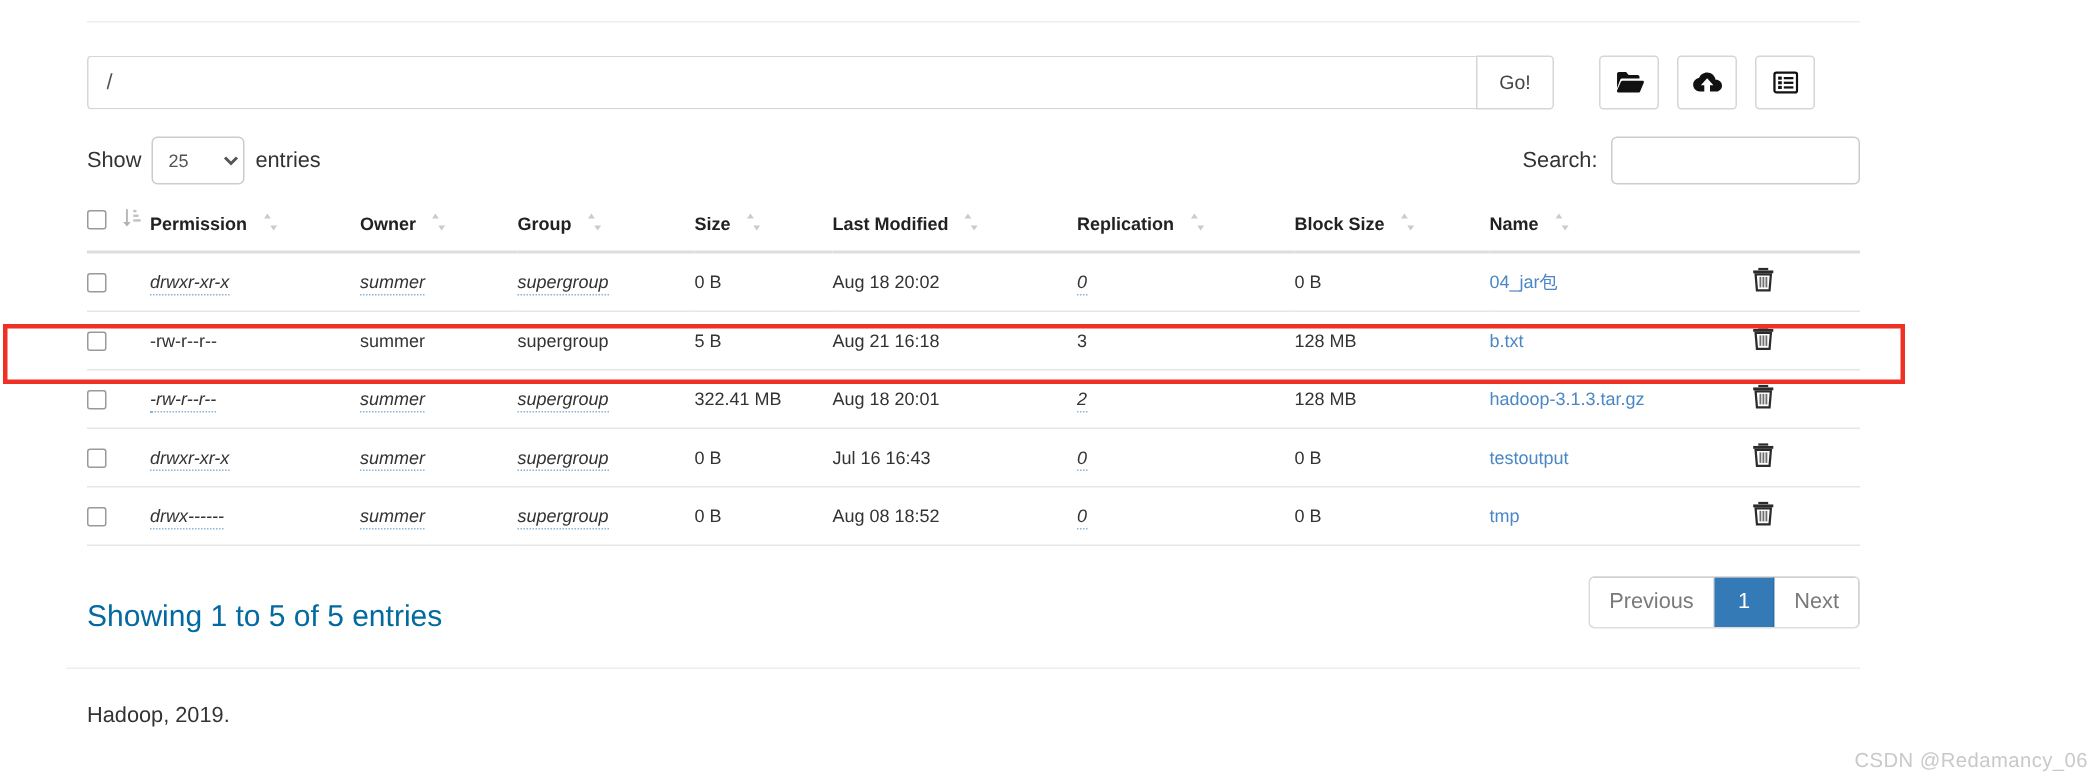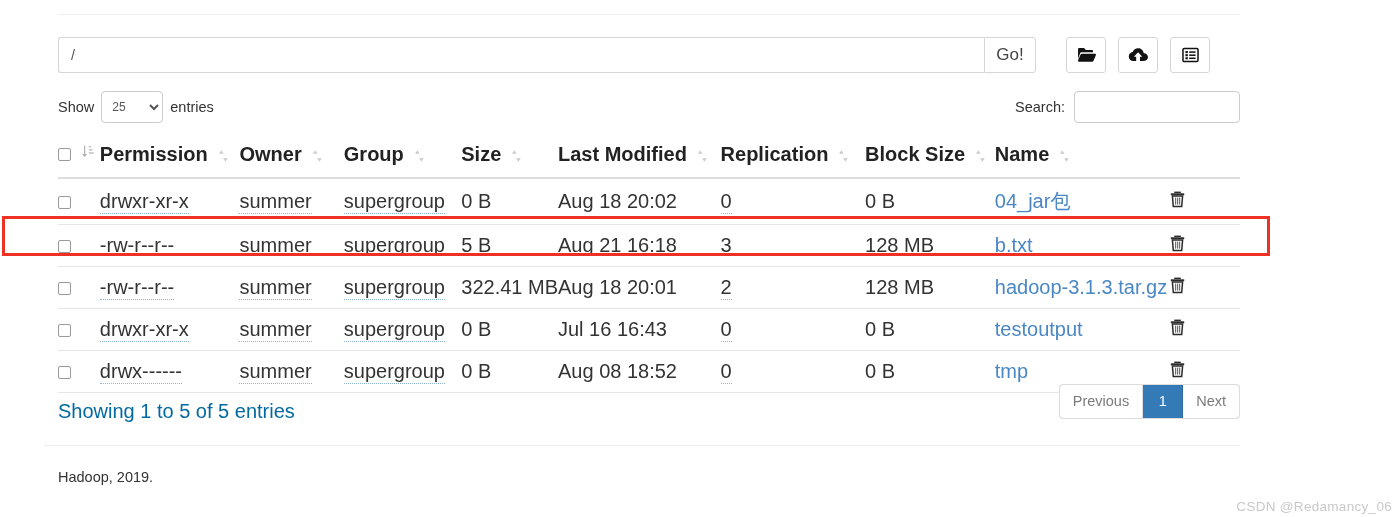--- a/index.html
+++ b/index.html
@@ -50,21 +50,21 @@
     padding: 0 12px;
     outline: none;
   }
   .go-btn {
     width: 52px;
     height: 36px;
     border: 1px solid #d6d6d6;
     border-radius: 0 3px 3px 0;
     background: #fff;
     font-family: "Liberation Sans", sans-serif;
-    font-size: 17px;
+    font-size: 13px;
     color: #444;
     cursor: pointer;
     line-height: 34px;
     text-align: center;
     padding: 0;
   }
   .icon-btns {
     margin-left: 30px;
     display: flex;
     gap: 12px;
@@ -125,21 +125,21 @@
     padding: 0 8px;
     outline: none;
   }
 
   
   .dt-table {
     position: absolute;
     left: 58px; top: 138px;
     width: 1182px;
     border-collapse: collapse;
-    font-size: 20px;
+    font-size: 12px;
   }
   .dt-table th {
     text-align: left;
     font-weight: bold;
     color: #222;
     padding: 0 0 11px 0;
     border-bottom: 2px solid #dddddd;
     vertical-align: bottom;
     white-space: nowrap;
     position: relative;
@@ -180,20 +180,21 @@
     border-radius: 2px;
     background: #fff;
     display: inline-block;
     cursor: pointer;
     vertical-align: middle;
   }
   .dotted {
     border-bottom: 1px dotted #8ab4d8;
     padding-bottom: 1px;
     cursor: pointer;
+    font-style: italic;
   }
   .namelink {
     color: #4a87c4;
     text-decoration: none;
     cursor: pointer;
   }
   .trash-cell { text-align: left; }
   .trash-btn {
     background: none; border: none; padding: 0;
     cursor: pointer; line-height: 0;

